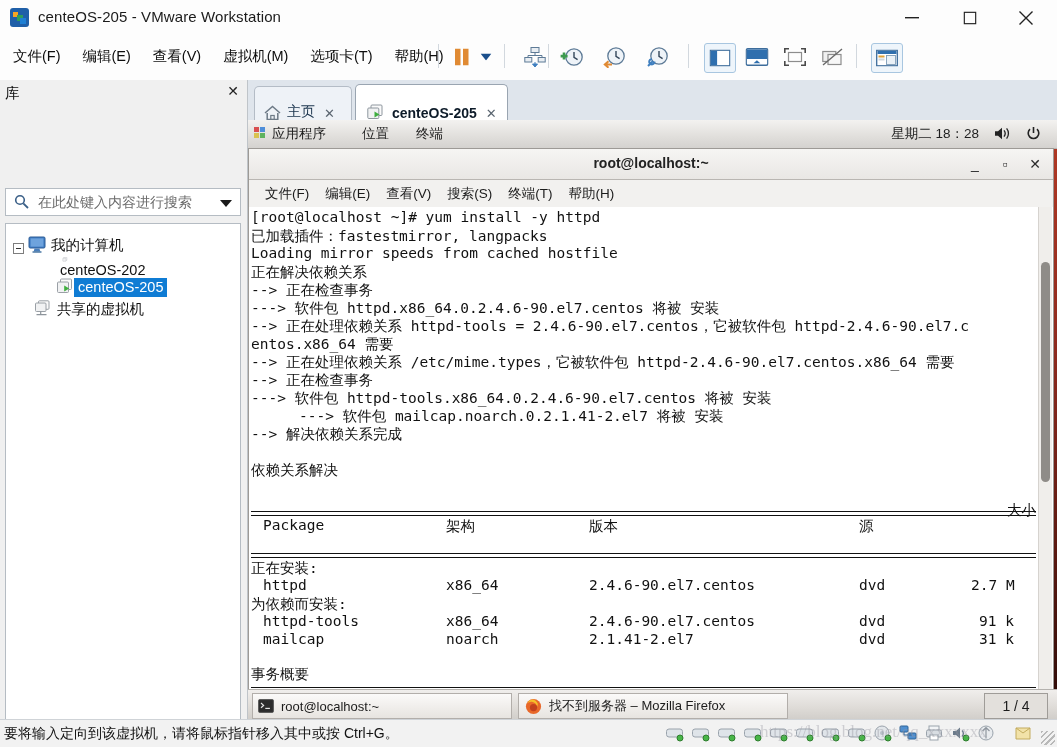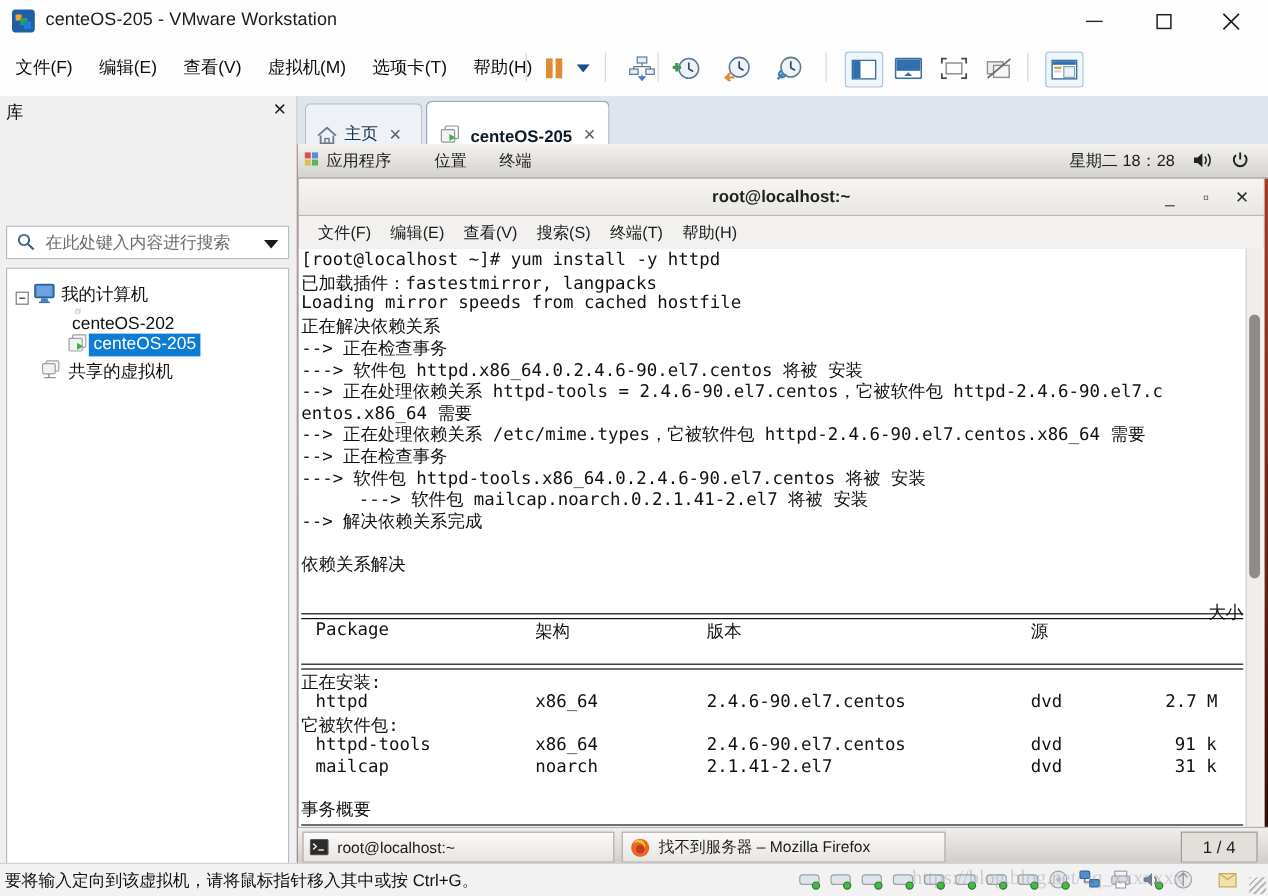--- a/index.html
+++ b/index.html
@@ -383,21 +383,21 @@
         <div class="hr" style="top:346px;"></div>
         <div class="hr" style="top:350px;"></div>
 
         <div class="tline" style="top:352px;">正在安装:</div>
         <div class="tline" style="top:370px;left:14px;">httpd</div>
         <div class="tline" style="top:370px;left:197px;">x86_64</div>
         <div class="tline" style="top:370px;left:340px;">2.4.6-90.el7.centos</div>
         <div class="tline" style="top:370px;left:610px;">dvd</div>
         <div class="tline" style="top:370px;left:722px;">2.7 M</div>
 
-        <div class="tline" style="top:388px;">它被软件包:</div>
+        <div class="tline" style="top:388px;">为依赖而安装:</div>
         <div class="tline" style="top:406px;left:14px;">httpd-tools</div>
         <div class="tline" style="top:406px;left:197px;">x86_64</div>
         <div class="tline" style="top:406px;left:340px;">2.4.6-90.el7.centos</div>
         <div class="tline" style="top:406px;left:610px;">dvd</div>
         <div class="tline" style="top:406px;left:730px;">91 k</div>
 
         <div class="tline" style="top:424px;left:14px;">mailcap</div>
         <div class="tline" style="top:424px;left:197px;">noarch</div>
         <div class="tline" style="top:424px;left:340px;">2.1.41-2.el7</div>
         <div class="tline" style="top:424px;left:610px;">dvd</div>

